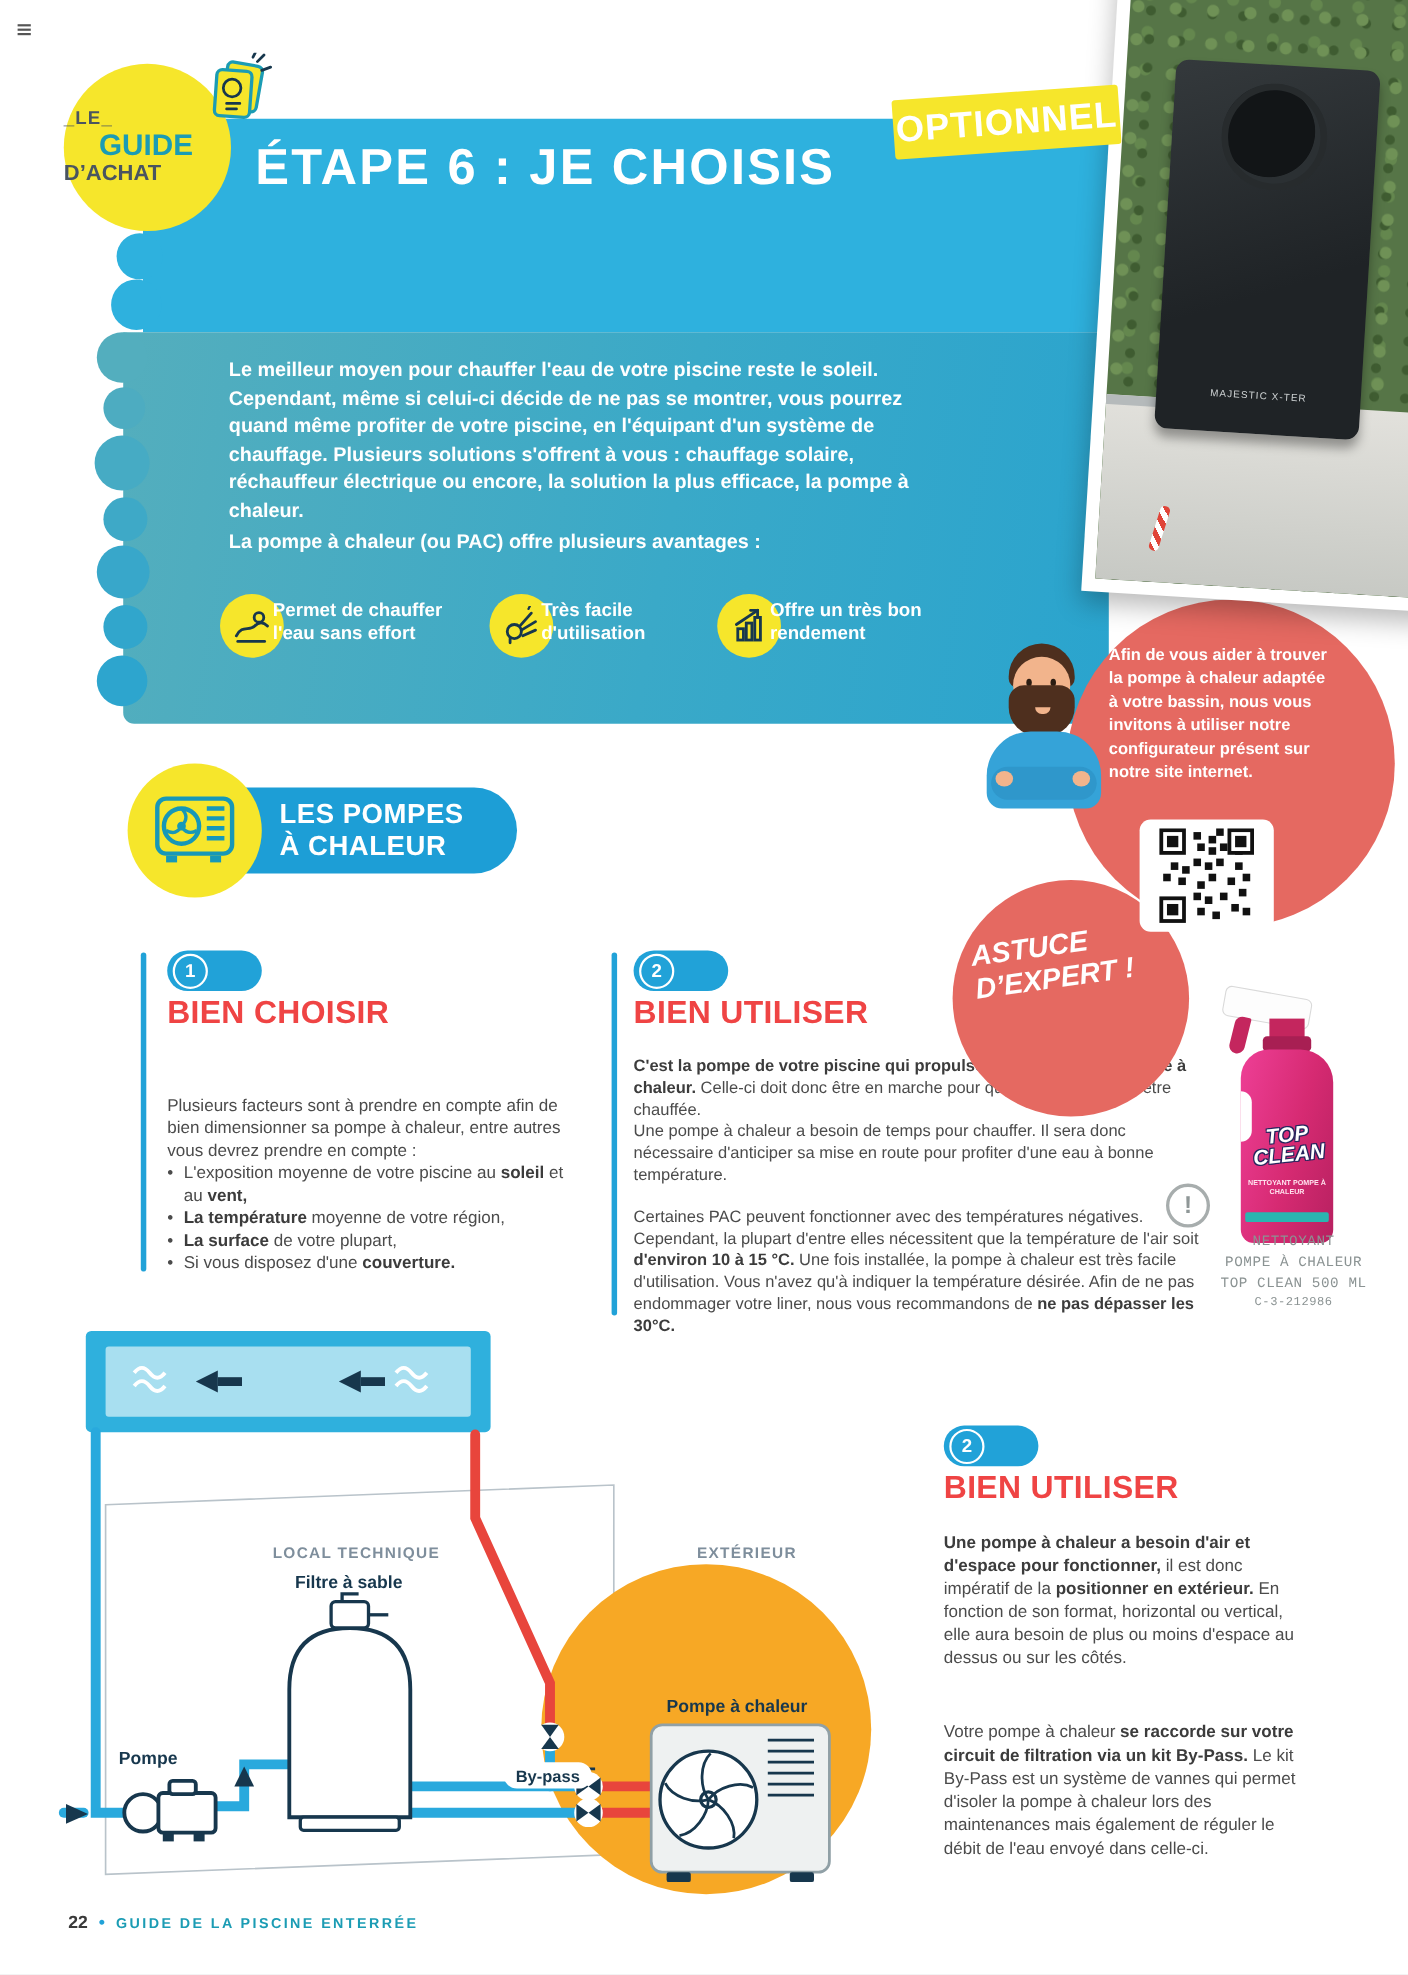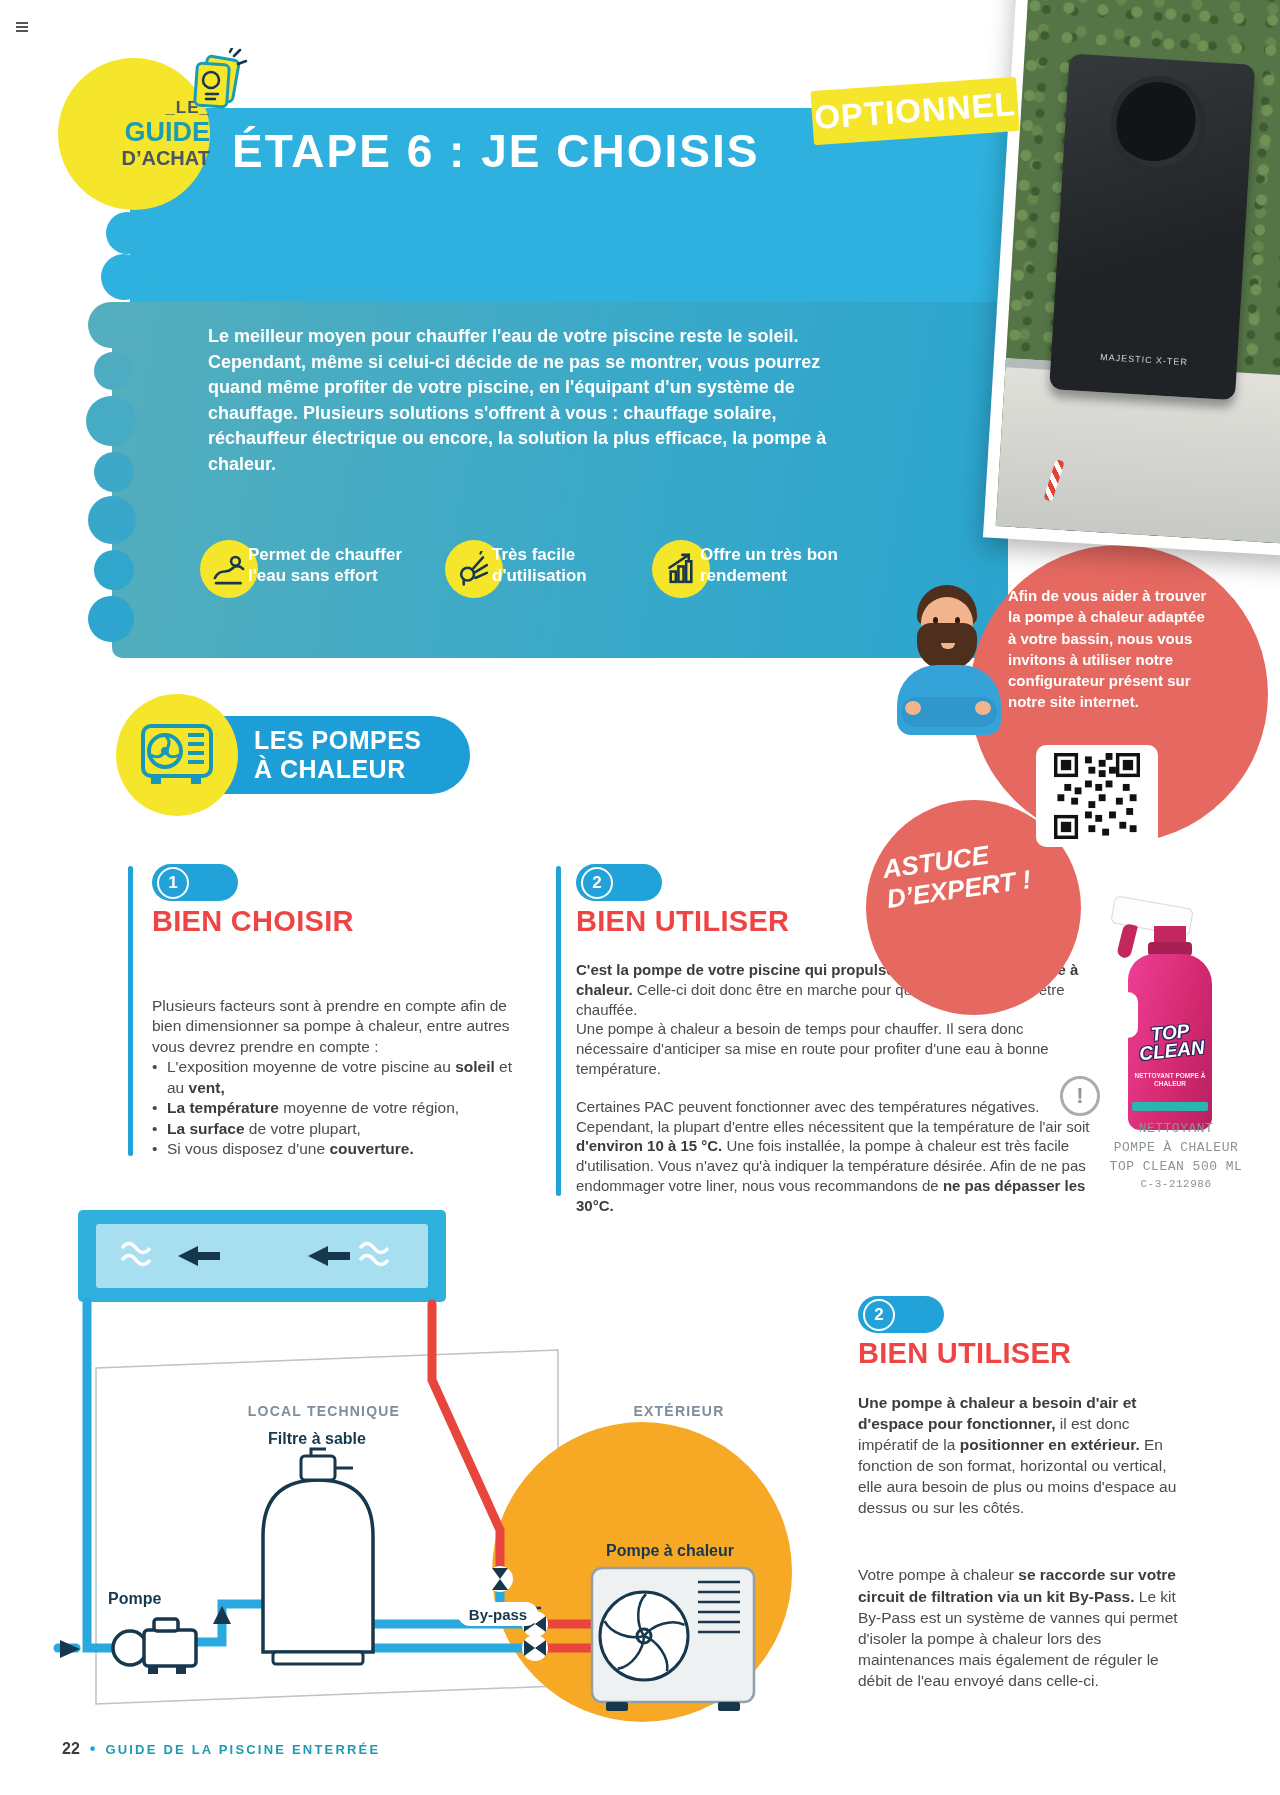--- a/index.html
+++ b/index.html
@@ -15,23 +15,23 @@
   
   .corner{left:16px;top:22px;width:12px;}
   .corner i{display:block;height:2px;background:#555;margin-bottom:2px;}
   
   .hero-banner{left:130px;top:108px;width:878px;height:194px;background:var(--banner);border-radius:6px 12px 12px 0;}
   .hero-body{left:112px;top:302px;width:896px;height:356px;border-radius:0 0 14px 10px;
              background:linear-gradient(100deg,var(--teal1) 0%,#3aa9c8 55%,var(--teal2) 100%);}
   .scallop{border-radius:50%;}
   
   .guide-badge{left:58px;top:58px;width:152px;height:152px;border-radius:50%;background:var(--yellow);
-               display:flex;flex-direction:column;align-items:flex-end;justify-content:center;text-align:center;z-index:5;}
+               display:flex;flex-direction:column;align-items:flex-start;justify-content:center;text-align:center;z-index:5;}
   .guide-badge .l1{font-size:17px;font-weight:700;color:#4a5560;letter-spacing:1px;}
-  .guide-badge .l2{font-size:27px;font-weight:800;color:var(--footer_teal);line-height:1.05;}
+  .guide-badge .l2{font-size:27px;font-weight:800;color:var(--footer_teal);line-height:1.05;margin-left:32px;}
   .guide-badge .l3{font-size:20px;font-weight:800;color:#4a5560;}
   .badge-doc{left:178px;top:48px;z-index:6;}
   
   .title1{left:232px;top:124px;font-size:46px;font-weight:600;color:#fff;letter-spacing:2px;z-index:3;}
   .title2{left:198px;top:178px;font-size:55px;font-weight:800;color:var(--yellow);letter-spacing:.5px;z-index:3;}
   .intro{left:208px;top:324px;width:655px;font-size:18px;font-weight:700;color:#fff;line-height:1.42;z-index:3;}
   .lead{left:208px;top:482px;font-size:18px;font-weight:700;color:#fff;z-index:3;}
   .adv-icon{width:58px;height:58px;border-radius:50%;background:var(--yellow);display:flex;align-items:center;justify-content:center;z-index:3;}
   .adv-label{font-size:17px;font-weight:700;color:#fff;line-height:1.25;z-index:3;}
   
@@ -175,20 +175,21 @@
       <div class="photo-device">
         <div class="device-fan"></div>
         <div class="device-label">MAJESTIC X-TER</div>
       </div>
       <div class="photo-hose"></div>
     </div>
   </div>
 
   <div class="abs title1">ÉTAPE 6 : JE CHOISIS</div>
   <div class="abs intro">Le meilleur moyen pour chauffer l'eau de votre piscine reste le soleil. Cependant, même si celui-ci décide de ne pas se montrer, vous pourrez quand même profiter de votre piscine, en l'équipant d'un système de chauffage. Plusieurs solutions s'offrent à vous : chauffage solaire, réchauffeur électrique ou encore, la solution la plus efficace, la pompe à chaleur.</div>
+  <div class="abs lead">La pompe à chaleur (ou PAC) offre plusieurs avantages :</div>
 
   <div class="abs adv-icon" style="left:200px;top:540px;">
     <svg width="36" height="36" viewBox="0 0 28 28" fill="none" stroke="#17374d" stroke-width="2" stroke-linecap="round">
       <circle cx="19" cy="8" r="3.4"></circle>
       <path d="M3,21 C7,13 12,18 16,14 S23,12 25,14"></path>
       <path d="M4,25 H23"></path>
     </svg>
   </div>
   <div class="abs adv-label" style="left:248px;top:544px;width:190px;">Permet de chauffer l'eau sans effort</div>
   <div class="abs adv-icon" style="left:445px;top:540px;">

